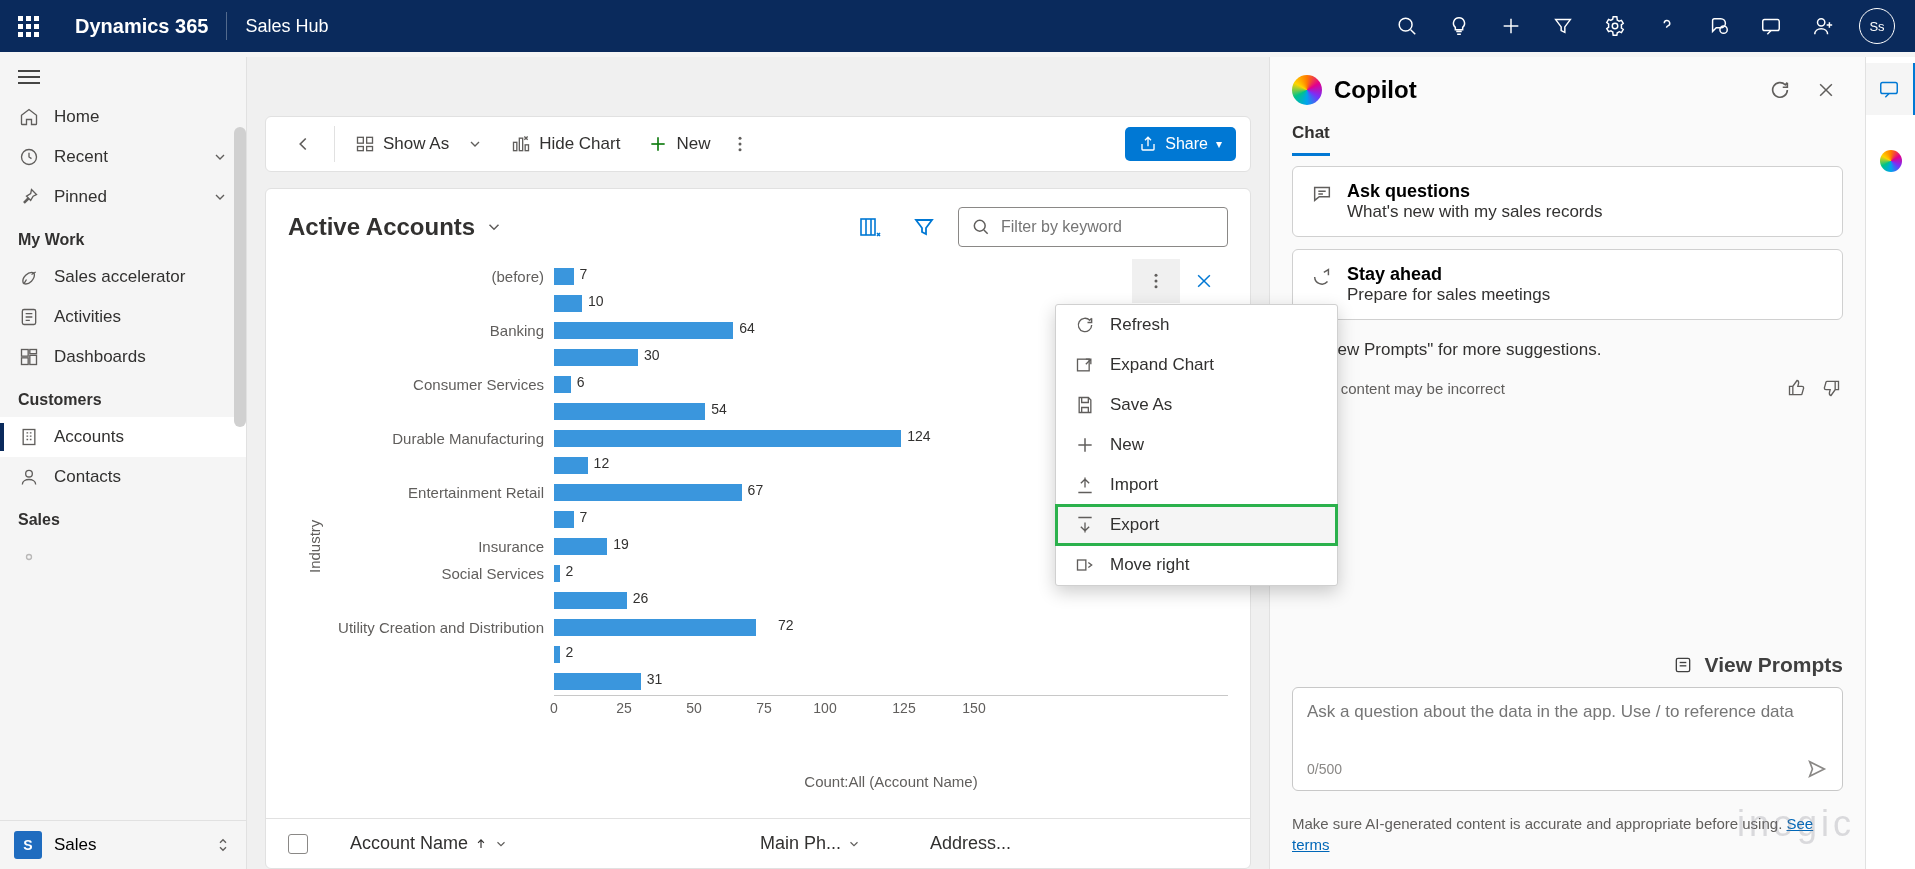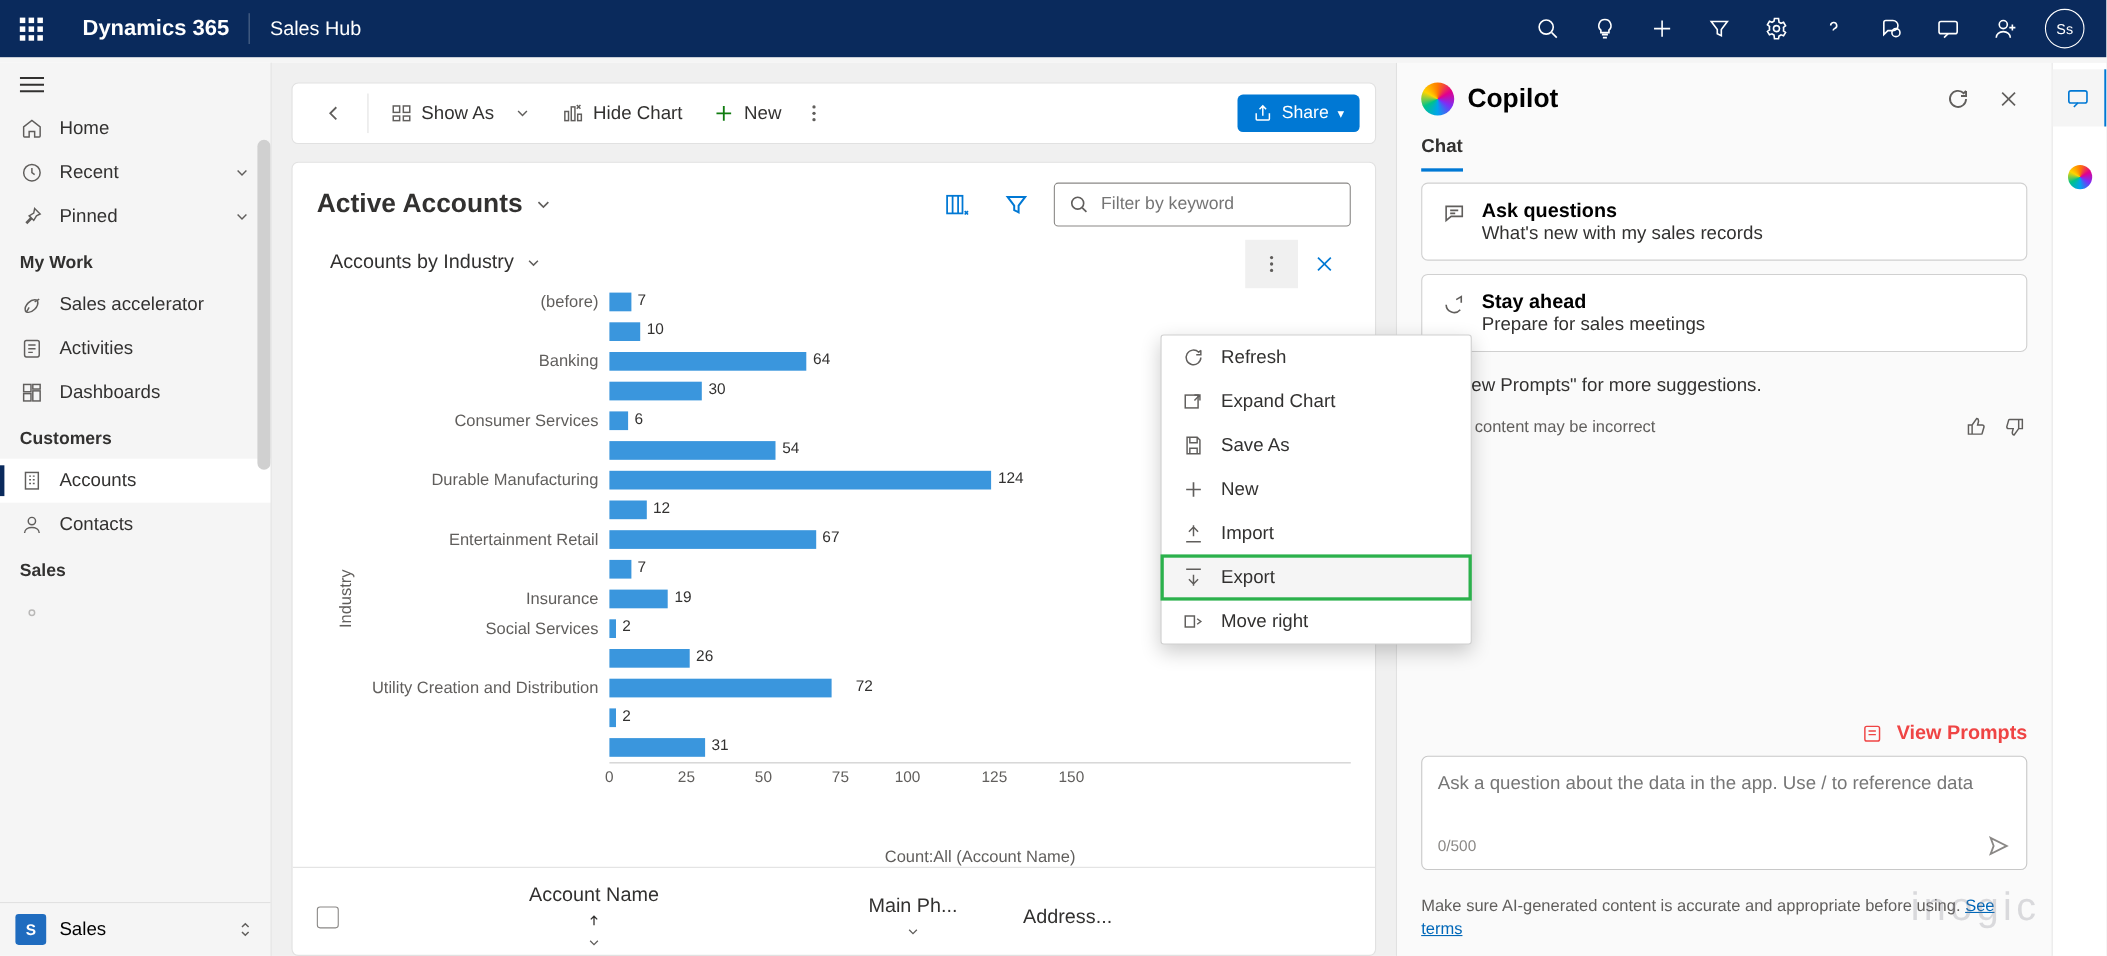--- a/index.html
+++ b/index.html
@@ -31,21 +31,21 @@
 .sb-section { font-size: 16px; font-weight: 600; padding: 14px 18px 8px; color: #323130; }
 .sb-chevron { margin-left: auto; color: #605e5c; }
 .sb-scrollbar { position: absolute; right: 0; top: 70px; width: 12px; height: 300px; background: #d0d0d0; border-radius: 6px; }
 .sb-footer { border-top: 1px solid #e1e1e1; padding: 10px 14px; display: flex; align-items: center; }
 .sb-footer .badge { width: 28px; height: 28px; background: #1f6cbf; color: #fff; display: flex; align-items: center; justify-content: center; font-size: 14px; font-weight: 600; border-radius: 3px; margin-right: 12px; }
 .sb-footer .updown { margin-left: auto; color: #605e5c; }
 
 
 .main { flex: 1; background: #f0f0f0; display: flex; overflow: hidden; }
 .center { flex: 1; padding: 18px 18px 0 18px; display: flex; flex-direction: column; min-width: 0; }
-.toolbar { background: #fff; border: 1px solid #e1e1e1; border-radius: 6px; height: 56px; display: flex; align-items: center; padding: 0 14px; gap: 4px; }
+.toolbar { background: #fff; border: 1px solid #e1e1e1; border-radius: 6px; height: 56px; display: flex; align-items: center; padding: 0 14px; gap: 4px; margin-top: 41px; }
 .tbtn { display: flex; align-items: center; gap: 8px; padding: 6px 12px; font-size: 17px; color: #323130; cursor: pointer; border-radius: 4px; }
 .tbtn .ticon { color: #605e5c; }
 .tsep { width: 1px; height: 36px; background: #e1e1e1; margin: 0 4px; }
 .share-btn { background: #0078d4; color: #fff; border-radius: 5px; padding: 8px 14px; display: flex; align-items: center; gap: 8px; font-size: 16px; margin-left: auto; cursor: pointer; }
 .share-btn .chev { font-size: 12px; }
 
 .card { background: #fff; border: 1px solid #e1e1e1; border-radius: 6px; margin-top: 16px; flex: 1; display: flex; flex-direction: column; position: relative; overflow: hidden; }
 .card-head { display: flex; align-items: center; padding: 18px 22px 10px; gap: 14px; }
 .view-title { font-size: 24px; font-weight: 600; color: #323130; display: flex; align-items: center; gap: 10px; }
 .card-head .spacer { flex:1; }
@@ -77,21 +77,21 @@
 
 
 .ctx-menu { position:absolute; top: 304px; left: 1055px; width: 283px; background:#fff; border:1px solid #d0d0d0; border-radius:3px; box-shadow: 0 6px 18px rgba(0,0,0,.2); z-index: 50; }
 .ctx-item { display:flex; align-items:center; gap:14px; padding: 10px 18px; font-size:17px; color:#323130; cursor:pointer; }
 .ctx-item .cicon { width:22px; display:flex; justify-content:center; color:#605e5c; }
 .ctx-item.hl { background:#f5f5f5; outline:3px solid #2bb14c; outline-offset:-2px; }
 
 
 .grid-head { border-top:1px solid #e1e1e1; padding: 14px 22px; display:flex; align-items:center; gap: 30px; }
 .grid-head .chk { width:20px; height:20px; border:1.5px solid #8a8886; border-radius:3px; }
-.col { font-size:18px; color:#323130; display:flex; align-items:center; gap:6px;flex-direction:column; }
+.col { font-size:18px; color:#323130; display:flex; align-items:center; gap:6px; }
 .col.c1 { margin-left: 12px; width: 380px; }
 .col.c2 { width: 140px; }
 
 
 .copilot { width: 596px; border-left:1px solid #e1e1e1; background:#fafafa; display:flex; flex-direction:column; position:relative; }
 .cp-head { display:flex; align-items:center; padding: 16px 22px 10px; gap:12px; }
 .cp-logo { width:30px; height:30px; border-radius:50%; background: conic-gradient(#ff7a00,#e2008c,#7b2ff7,#00a3ee,#00c389,#ffd400,#ff7a00); }
 .cp-title { font-size:24px; font-weight:600; }
 .cp-head .sp { flex:1; }
 .cp-icon { width:34px; height:34px; display:flex; align-items:center; justify-content:center; color:#605e5c; cursor:pointer; }
@@ -100,21 +100,21 @@
 .cp-body { padding: 10px 22px 0; flex:1; overflow:hidden; }
 .sug { border:1px solid #d0d0d0; border-radius:6px; padding: 14px 18px; background:#fff; margin-bottom:12px; display:flex; gap:14px; cursor:pointer; }
 .sug .sicon { color:#605e5c; padding-top:2px; }
 .sug-title { font-weight:600; font-size:18px; }
 .sug-desc { font-size:17px; color:#323130; }
 .trunc-line { font-size:17px; color:#323130; padding: 8px 2px 14px; }
 .disclaim { font-size:15px; color:#605e5c; padding: 4px 2px 12px; display:flex; align-items:center; }
 .disclaim .thumbs { margin-left:auto; display:flex; gap:14px; color:#605e5c; }
 .cp-footer-area { padding: 0 22px 12px; margin-top: 110px; }
 .vp-row { display:flex; justify-content:flex-end; padding-bottom:10px; }
-.vp-btn { display:flex; align-items:center; gap:12px; font-size:18px; font-weight:600; color:#ef4444; cursor:pointer; }
+.vp-btn { display:flex; align-items:center; gap:12px; font-size:21px; font-weight:600; color:#404040; cursor:pointer; }
 .ask-box { border:1px solid #c8c8c8; border-radius:6px; background:#fff; padding: 12px 14px 10px; }
 .ask-box .ph { font-size:17px; color:#767676; line-height:1.4; min-height:48px; }
 .ask-row { display:flex; align-items:center; padding-top:10px; }
 .counter { font-size:14px; color:#8a8886; }
 .send { margin-left:auto; color:#8a8886; cursor:pointer; }
 .legal { font-size:15px; color:#605e5c; padding: 10px 22px 14px; line-height:1.4; }
 .legal a { color:#0067b8; }
 
 
 .rail { width:50px; border-left:1px solid #e1e1e1; background:#fff; display:flex; flex-direction:column; align-items:center; }
@@ -411,26 +411,20 @@
           <div class="filter-input">
             <svg width="20" height="20" viewBox="0 0 24 24" fill="none" stroke="#605e5c" stroke-width="1.8">
                 <circle cx="10.5" cy="10.5" r="6.5"></circle>
                 <line x1="20" y1="20" x2="15.5" y2="15.5"></line>
               </svg>
             <input placeholder="Filter by keyword" style="">
           </div>
         </div>
 
         <div class="chart-zone">
-          <div class="chart-title">
-            <span>Accounts by Industry</span>
-            <svg width="16" height="16" viewBox="0 0 24 24" fill="none" stroke="#605e5c" stroke-width="2">
-                <path d="M6 9l6 6 6-6"></path>
-              </svg>
-          </div>
           <div class="chart-ctrl">
             <div class="iconbtn sel">
                 <svg width="20" height="20" viewBox="0 0 24 24" fill="#605e5c">
                   <circle cx="12" cy="5" r="1.8"></circle>
                   <circle cx="12" cy="12" r="1.8"></circle>
                   <circle cx="12" cy="19" r="1.8"></circle>
                 </svg>
               </div>
             <div class="iconbtn x">
                 <svg width="20" height="20" viewBox="0 0 24 24" stroke="currentColor" stroke-width="1.8">

